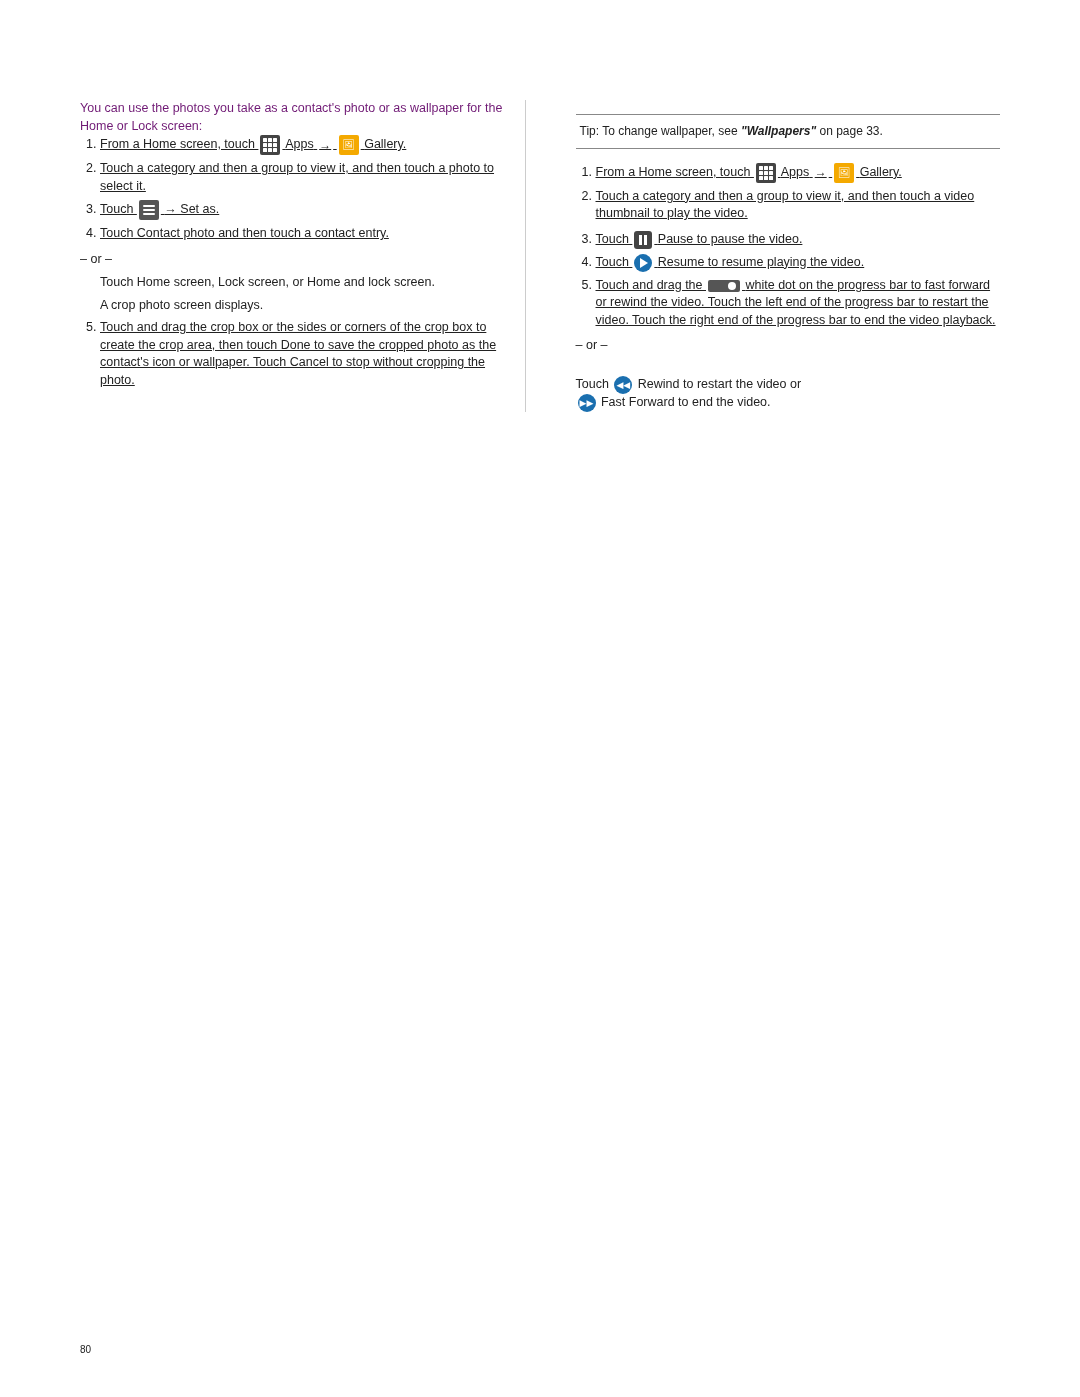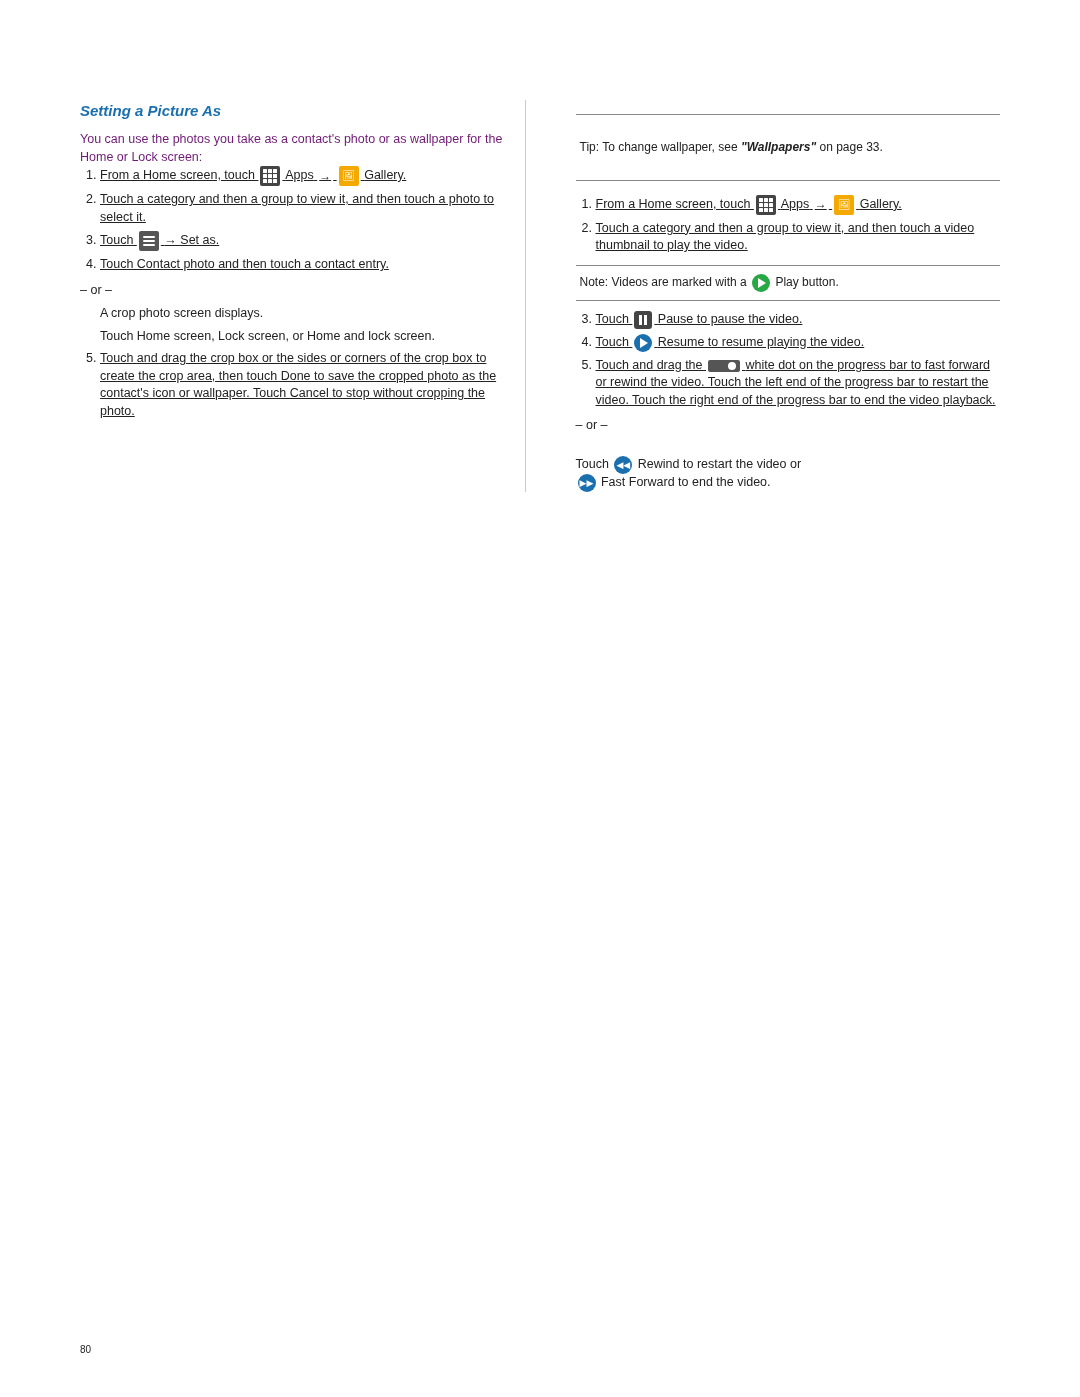--- a/index.html
+++ b/index.html
@@ -70,21 +70,21 @@
     .or-divider {
       text-align: left;
       font-size: 12.5px;
       margin: 6px 0 6px 0;
       color: #222;
     }
 
     .tip-box {
       border-top: 1px solid #888;
       border-bottom: 1px solid #888;
-      padding: 24px 4px;
+      padding: 8px 4px;
       margin-top: 14px;
       font-size: 12px;
       color: #222;
     }
 
     .note-box {
       border-top: 1px solid #888;
       border-bottom: 1px solid #888;
       padding: 8px 4px;
       margin: 10px 0;
@@ -290,21 +290,20 @@
   </style>
 </head>
 <body>
 
 <div class="page-container">
 
   <div class="two-column">
 
     <div class="column-left">
 
-      <div class="section-title">Setting a Picture As</div>
 
       <p class="section-intro">You can use the photos you take as a contact's photo or as wallpaper for the Home or Lock screen:</p>
 
       <ol>
         <li>
           <span>From a Home screen, touch </span>
           <span class="icon-apps">
             <span class="icon-apps-grid">
               <span></span>
                 <span></span>
@@ -330,23 +329,23 @@
               <span></span>
               <span></span>
           </span>
           <span> → Set as.</span>
         </li>
         <li>Touch Contact photo and then touch a contact entry.</li>
       </ol>
 
       <div class="or-divider">– or –</div>
 
+      <p class="continuation-indent" style="margin-left:20px; margin-bottom:5px;">Touch Home screen, Lock screen, or Home and lock screen.</p>
+
       <p class="continuation-indent" style="margin-left:20px; margin-bottom:5px;">A crop photo screen displays.</p>
-
-      <p class="continuation-indent" style="margin-left:20px; margin-bottom:5px;">Touch Home screen, Lock screen, or Home and lock screen.</p>
 
       <ol start="5">
         <li>Touch and drag the crop box or the sides or corners of the crop box to create the crop area, then touch Done to save the cropped photo as the contact's icon or wallpaper. Touch Cancel to stop without cropping the photo.</li>
       </ol>
 
 
     </div>
 
     <div class="column-right">
 
@@ -372,27 +371,20 @@
             </span>
           </span>
           <span>Apps</span>
           <span class="arrow">→</span>
           <span class="icon-gallery">🖼</span>
           <span> Gallery.</span>
         </li>
         <li>Touch a category and then a group to view it, and then touch a video thumbnail to play the video.</li>
       </ol>
 
-      <div class="note-box">
-        <span>Note: Videos are marked with a </span>
-        <span class="icon-play-circle">
-          <span class="icon-play-triangle"></span>
-        </span>
-        <span> Play button.</span>
-      </div>
 
       <ol start="3">
         <li>
           <span>Touch </span>
           <span class="icon-pause">
             <span class="icon-pause-bars">
               <span></span>
                 <span></span>
             </span>
           </span>

